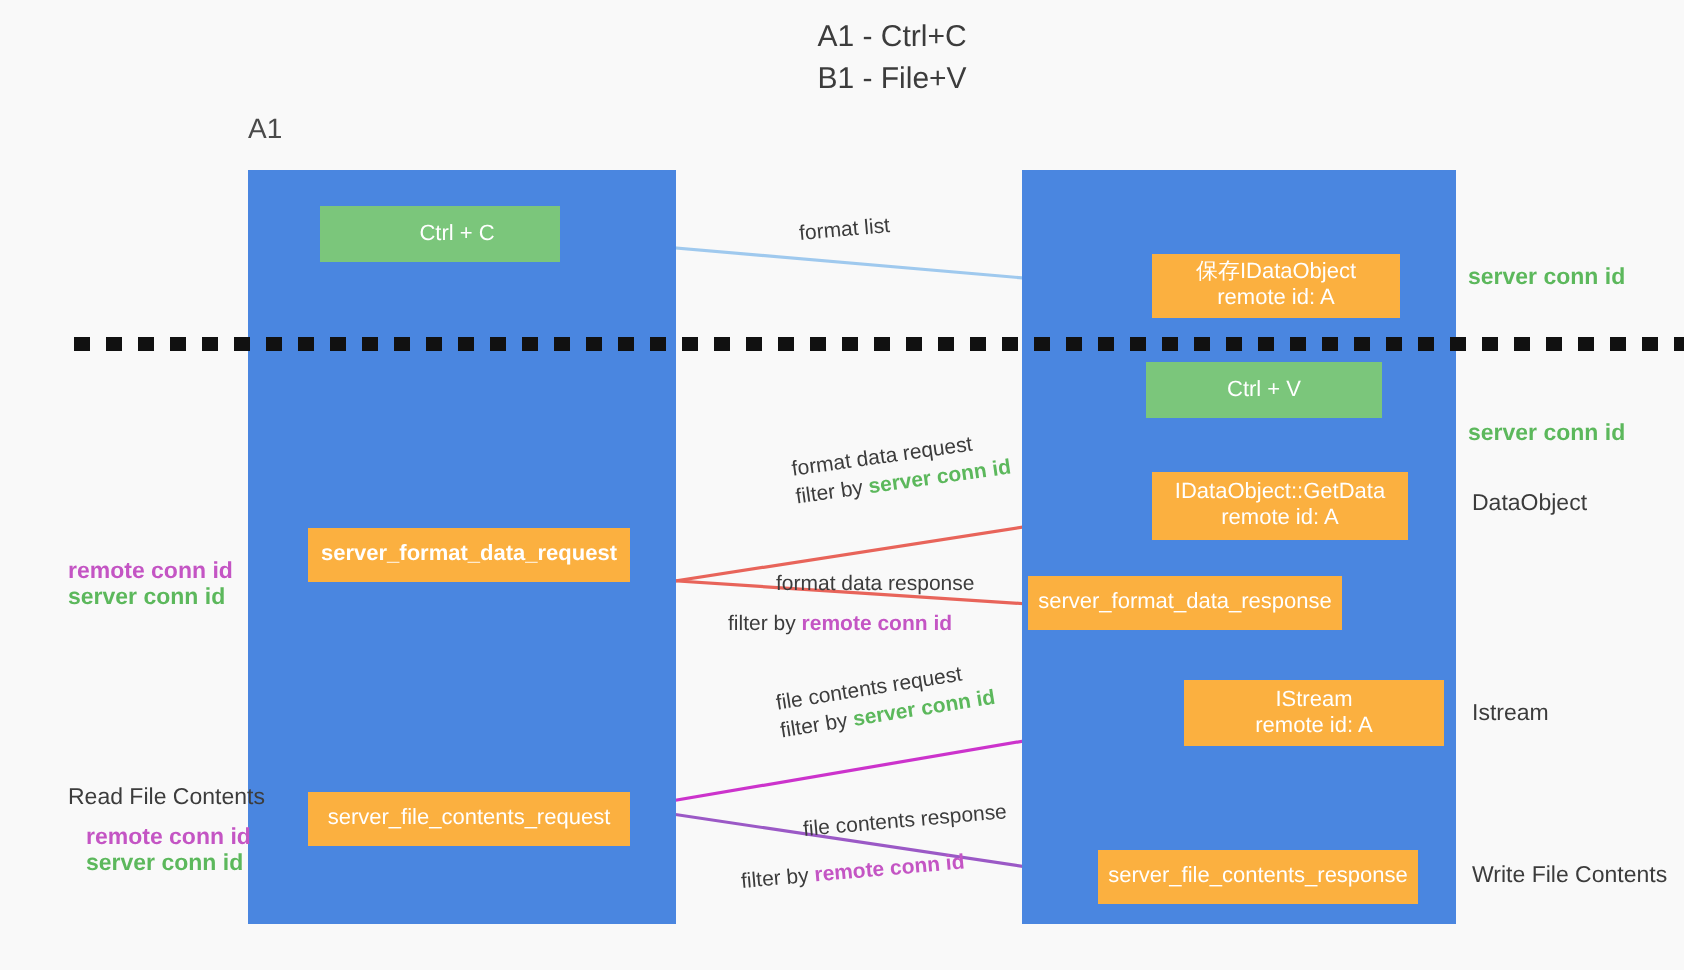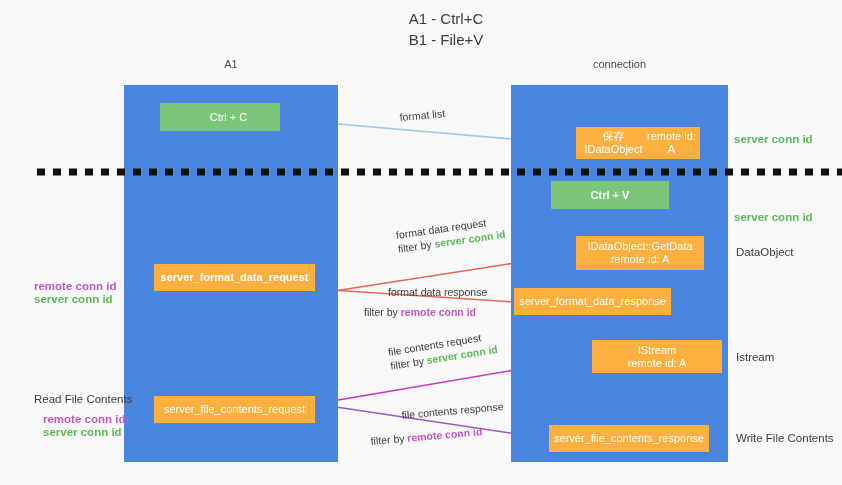--- a/index.html
+++ b/index.html
@@ -18,21 +18,21 @@
   
   #title{
     left:0;top:8px;width:842px;
     text-align:center;
     font-size:15px;line-height:21px;
     color:#3c3c3c;
   }
 
   
   .col-head{
-    text-align:center;font-size:11px;line-height:13.5px;color:#4a4a4a;
+    font-size:14px;line-height:13.5px;color:#4a4a4a;
   }
 
   
   .lane{background:#4a86e0;}
 
   
   .box{
     box-sizing:border-box;
     display:flex;align-items:center;justify-content:center;
     text-align:center;
@@ -71,21 +71,20 @@
 
   <div id="title" class="abs">
     <div>A1 - Ctrl+C</div>
     <div>B1 - File+V</div>
   </div>
 
   <div class="abs col-head" style="left:99px;top:58px;width:214px;">
     <div>A1</div>
   </div>
   <div class="abs col-head" style="left:486px;top:58px;width:217px;">
-    <div>connection</div>
   </div>
 
   <div class="abs lane" style="left:99px;top:85px;width:214px;height:377px;"></div>
   <div class="abs lane" style="left:486px;top:85px;width:217px;height:377px;"></div>
 
   <svg class="under" viewBox="0 0 842 485">
     <defs>
       <marker id="ah-blue" markerWidth="9" markerHeight="9" refX="7" refY="3.2" orient="auto" markerUnits="strokeWidth">
         <path d="M0,0 L8,3.2 L0,6.4 z" fill="#9fc9ee"></path>
       </marker>
@@ -117,26 +116,26 @@
 
     <line x1="525" y1="439" x2="291" y2="404" stroke="#9b59c6" stroke-width="1.6" marker-end="url(#ah-purple)"></line>
   </svg>
 
   <div class="abs box green" style="left:135px;top:103px;width:120px;height:28px;padding-left:21px;">Ctrl + C</div>
 
   <div class="abs box orange" style="left:129px;top:264px;width:161px;height:27px;font-weight:bold;">server_format_data_request</div>
 
   <div class="abs box orange" style="left:129px;top:396px;width:161px;height:27px;">server_file_contents_request</div>
 
-  <div class="abs box orange" style="left:551px;top:127px;width:124px;height:32px;">
+  <div class="abs box orange" style="left:551px;top:127px;width:124px;height:32px;flex-direction:column;">
     <span>保存IDataObject</span>
     <span>remote id: A</span>
   </div>
 
-  <div class="abs box green" style="left:526px;top:181px;width:118px;height:28px;font-weight:bold;">Ctrl + V</div>
+  <div class="abs box green" style="left:548px;top:181px;width:118px;height:28px;">Ctrl + V</div>
 
   <div class="abs box orange" style="left:551px;top:236px;width:128px;height:34px;flex-direction:column;">
     <span>IDataObject::GetData</span>
     <span>remote id: A</span>
   </div>
 
   <div class="abs box orange" style="left:489px;top:288px;width:157px;height:27px;">server_format_data_response</div>
 
   <div class="abs box orange" style="left:567px;top:340px;width:130px;height:33px;flex-direction:column;">
     <span>IStream</span>

